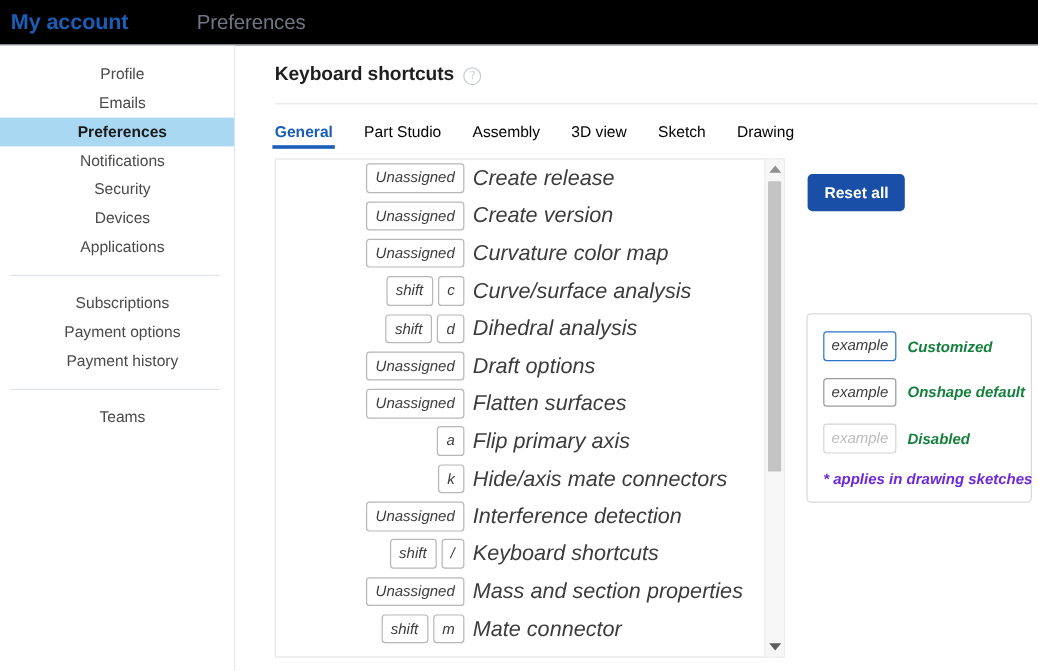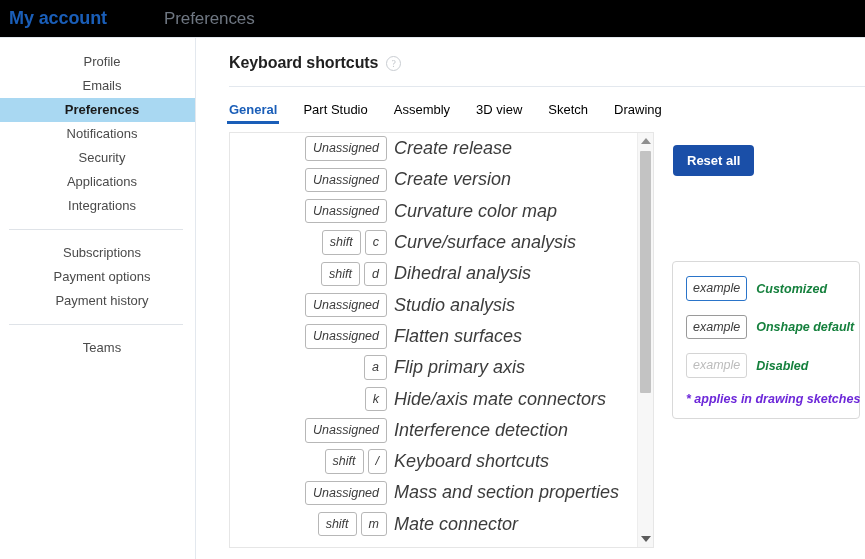--- a/index.html
+++ b/index.html
@@ -300,22 +300,22 @@
 
 <div id="body-wrap">
 
   <div id="sidebar">
     <div id="nav-group-1">
         <div class="nav-item">Profile</div>
         <div class="nav-item">Emails</div>
         <div class="nav-item active">Preferences</div>
         <div class="nav-item">Notifications</div>
         <div class="nav-item">Security</div>
+        <div class="nav-item">Devices</div>
         <div class="nav-item">Applications</div>
-        <div class="nav-item">Integrations</div>
       </div>
     <div class="nav-sep"></div>
     <div id="nav-group-2">
         <div class="nav-item">Subscriptions</div>
         <div class="nav-item">Payment options</div>
         <div class="nav-item">Payment history</div>
       </div>
     <div class="nav-sep"></div>
     <div id="nav-group-3">
         <div class="nav-item">Teams</div>
@@ -374,21 +374,21 @@
               <div class="keys-cell">
                 <span class="key-chip">shift</span>
                 <span class="key-chip">d</span>
               </div>
               <span class="action-label">Dihedral analysis</span>
             </div>
             <div class="shortcut-row">
               <div class="keys-cell">
                 <span class="key-chip">Unassigned</span>
               </div>
-              <span class="action-label">Studio analysis</span>
+              <span class="action-label">Draft options</span>
             </div>
             <div class="shortcut-row">
               <div class="keys-cell">
                 <span class="key-chip">Unassigned</span>
               </div>
               <span class="action-label">Flatten surfaces</span>
             </div>
             <div class="shortcut-row">
               <div class="keys-cell">
                 <span class="key-chip">a</span>

